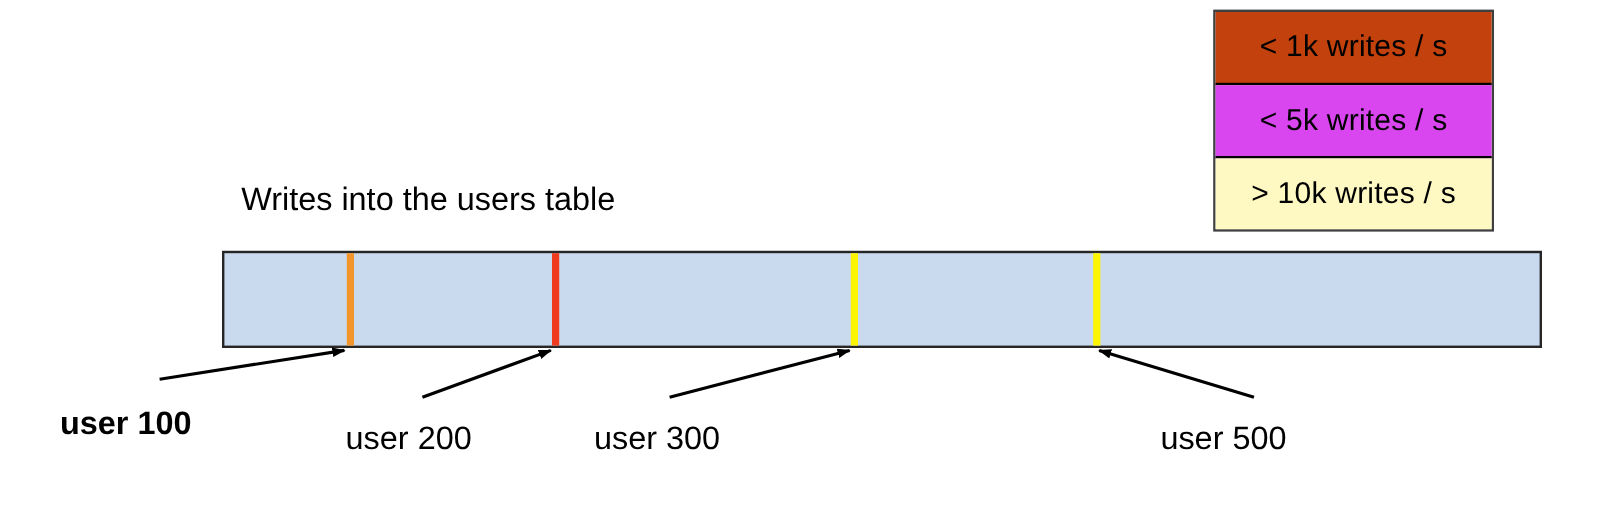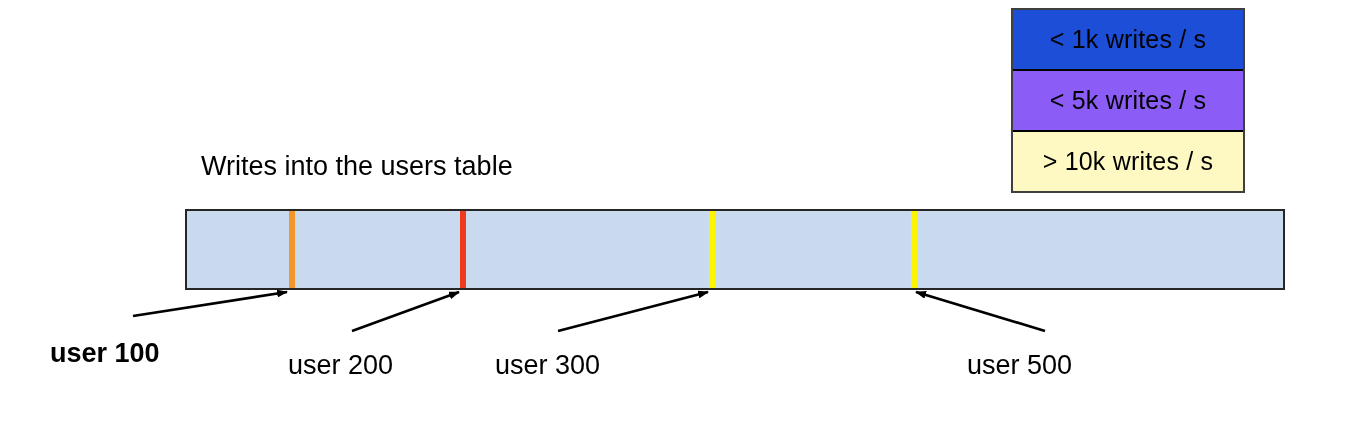--- a/index.html
+++ b/index.html
@@ -87,24 +87,24 @@
     position: absolute;
     font-size: 27px;
     line-height: 32px;
     white-space: nowrap;
   }
 </style>
 </head>
 <body style="background: rgb(255, 255, 255);">
 
 <div id="legend">
-  <div class="legend-row" style="background: #1d4ed8;">
+  <div class="legend-row" style="background: #c2410c;">
     <span class="legend-label">&lt; 1k writes / s</span>
   </div>
-  <div class="legend-row" style="background: #8b5cf6;">
+  <div class="legend-row" style="background: #d946ef;">
     <span class="legend-label">&lt; 5k writes / s</span>
   </div>
   <div class="legend-row" style="background: #fef9c3;">
     <span class="legend-label">&gt; 10k writes / s</span>
   </div>
 </div>
 
 <div id="caption">Writes into the users table</div>
 
 <div id="bar" style="background: rgb(201, 217, 238); border-color: rgb(38, 38, 38);">

